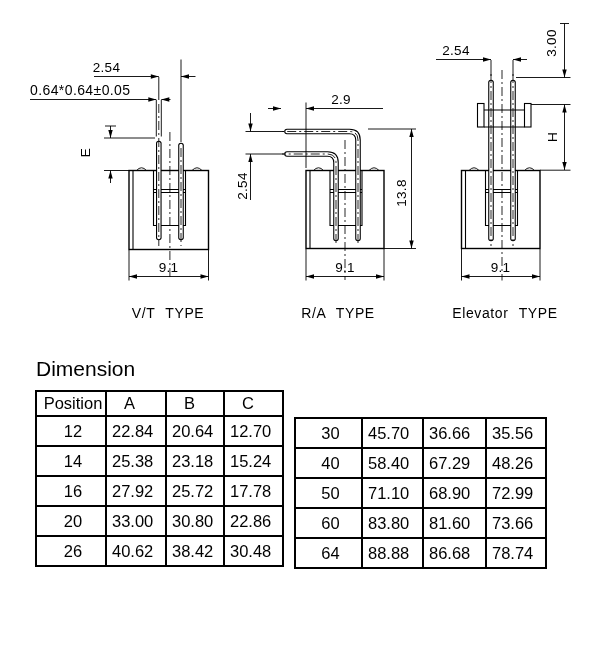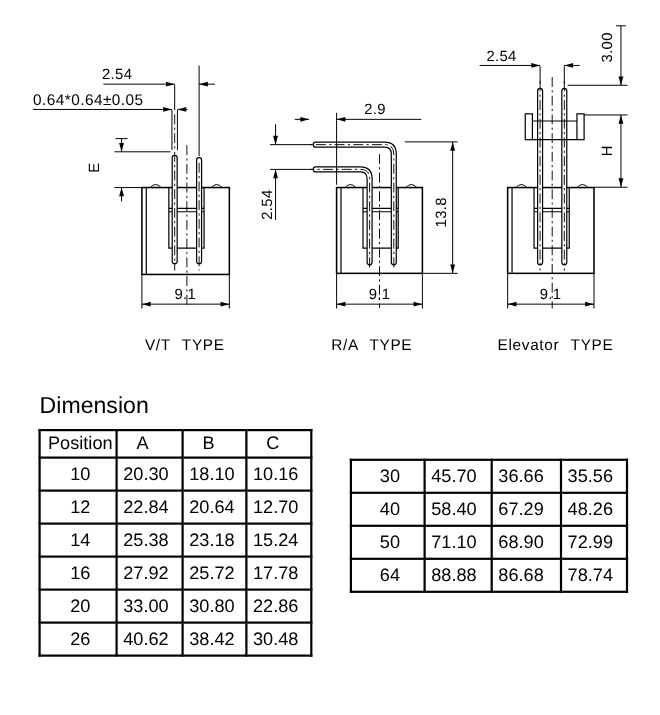--- a/index.html
+++ b/index.html
@@ -19,21 +19,21 @@
   svg .lbl { font-size:14px; word-spacing:6px; letter-spacing:0.6px; }
   .dim-title { position:absolute; left:36px; top:357px; font-size:21px; }
   table.tbl { position:absolute; border-collapse:collapse; table-layout:fixed; }
   table.tbl th, table.tbl td {
     border:2px solid #000; font-weight:normal; font-size:16.5px;
     padding:0 0 0 5px; text-align:left; height:28px; overflow:hidden; white-space:nowrap;
   }
   table.tbl th { height:23px; padding-left:17px; }
   table.tbl .c-pos { text-align:center; padding-left:4px; }
   .tbl-left { left:35px; top:390px; width:247px; }
-  .tbl-right { left:318px; top:417px; width:251px; }
+  .tbl-right { left:294px; top:417px; width:251px; }
 </style>
 </head>
 <body>
 
 <div class="sheet">
 
   <svg class="drawings" width="600" height="345" viewBox="0 0 600 345">
 
     <g>
       <rect class="ol" x="129" y="170.5" width="79.5" height="79"></rect>
@@ -151,26 +151,20 @@
     <thead>
       <tr>
         <th class="c-pos">Position</th>
         <th>A</th>
         <th>B</th>
         <th>C</th>
       </tr>
     </thead>
     <tbody>
         <tr>
-          <td class="c-pos">10</td>
-          <td>20.30</td>
-          <td>18.10</td>
-          <td>10.16</td>
-        </tr>
-        <tr>
           <td class="c-pos">12</td>
           <td>22.84</td>
           <td>20.64</td>
           <td>12.70</td>
         </tr>
         <tr>
           <td class="c-pos">14</td>
           <td>25.38</td>
           <td>23.18</td>
           <td>15.24</td>
@@ -216,20 +210,26 @@
           <td>67.29</td>
           <td>48.26</td>
         </tr>
         <tr>
           <td class="c-pos">50</td>
           <td>71.10</td>
           <td>68.90</td>
           <td>72.99</td>
         </tr>
         <tr>
+          <td class="c-pos">60</td>
+          <td>83.80</td>
+          <td>81.60</td>
+          <td>73.66</td>
+        </tr>
+        <tr>
           <td class="c-pos">64</td>
           <td>88.88</td>
           <td>86.68</td>
           <td>78.74</td>
         </tr>
       </tbody>
   </table>
 
 </div>
 

